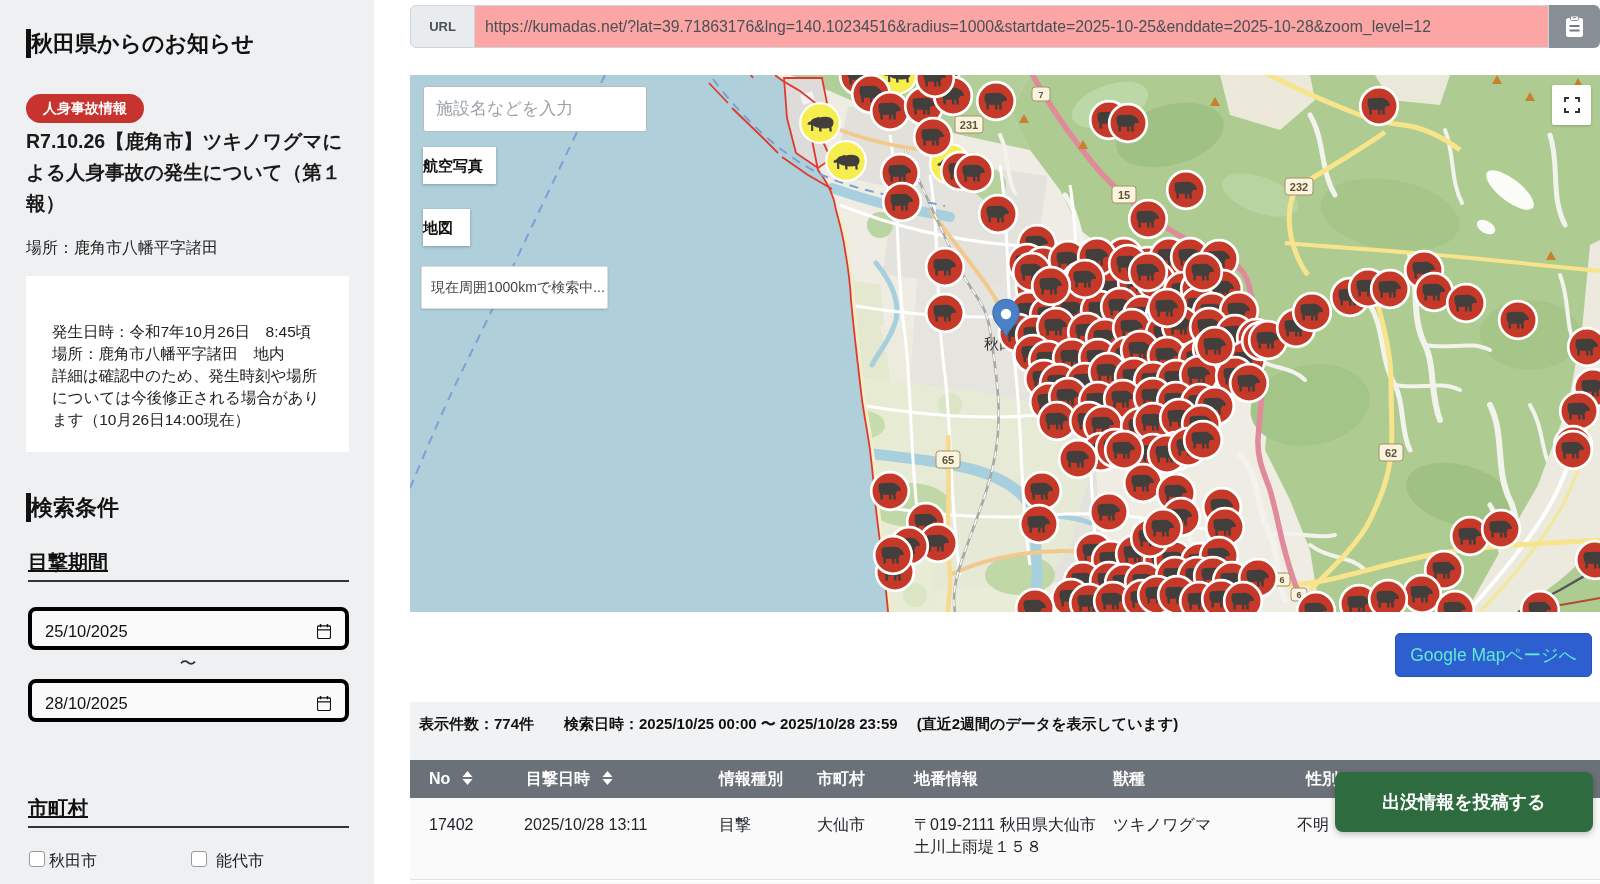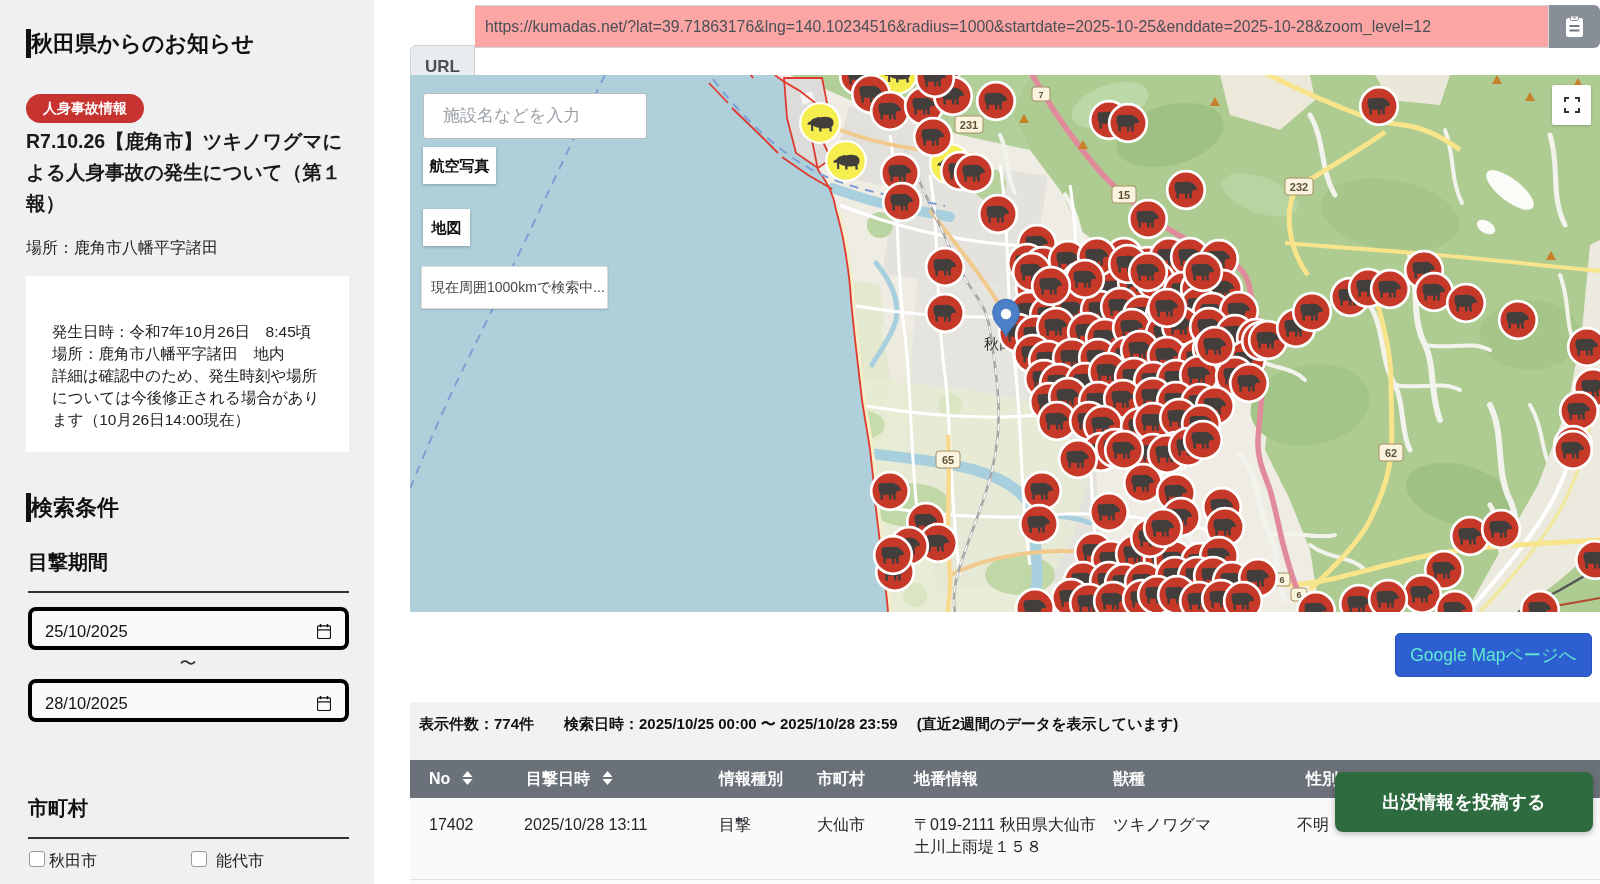--- a/index.html
+++ b/index.html
@@ -11,43 +11,43 @@
 .sb-h{position:absolute;left:26px;font-weight:bold;font-size:22px;color:#111;
   border-left:5px solid #111;padding-left:0;line-height:29px;}
 .pill{position:absolute;left:26px;top:86px;height:29px;background:#c73430;color:#fff;
   font-size:14px;font-weight:bold;border-radius:15px;padding:0 17px;line-height:29px;margin-top:8px;}
 .title{position:absolute;left:26px;top:126px;width:322px;font-size:19.5px;font-weight:bold;
   line-height:31px;color:#1a1a1a;}
 .place{position:absolute;left:26px;top:238px;font-size:16px;color:#222;}
 .notice{position:absolute;left:26px;top:276px;width:323px;height:176px;background:#fff;}
 .notice p{position:absolute;left:26px;top:45px;width:275px;font-size:15.5px;line-height:22px;color:#222;}
 .subh{position:absolute;left:28px;width:321px;font-size:20px;font-weight:bold;color:#111;
-  border-bottom:2px solid #333;padding-bottom:15px;}
+  border-bottom:2px solid #333;padding-bottom:4px;text-decoration:underline;}
 .dinput{position:absolute;left:28px;width:321px;height:43px;background:#fafafb;
   border:4px solid #000000;border-radius:8px;font-size:16.5px;color:#111;line-height:41px;
   padding-left:13px;}
 .cal{position:absolute;right:14px;top:13px;width:14px;height:15px;}
 .wave{position:absolute;left:176px;top:652px;font-size:17px;color:#333;width:24px;text-align:center;}
 .cb{position:absolute;width:16px;height:16px;background:#fff;border:1px solid #999;border-radius:3px;}
 .cbl{position:absolute;font-size:16px;color:#222;}
 
 .urlbar{position:absolute;left:410px;top:5px;width:1190px;height:43px;}
 .url-label{position:absolute;left:0;top:0;width:65px;height:43px;background:#e9ecef;
   border:1px solid #ced4da;border-radius:6px 0 0 6px;color:#495057;font-weight:bold;
-  font-size:17px;text-align:center;line-height:41px;margin-top:40px;}
+  font-size:13px;text-align:center;line-height:41px;}
 .url-input{position:absolute;left:65px;top:0;width:1074px;height:43px;background:#fca5a5;
   border:1px solid #ced4da;border-left:none;font-size:15.8px;color:#4a5056;
   line-height:41px;padding-left:10px;white-space:nowrap;overflow:hidden;}
 .url-btn{position:absolute;left:1139px;top:0;width:51px;height:43px;background:#878e95;
   border-radius:0 6px 6px 0;}
 .mapwrap{position:absolute;left:410px;top:75px;width:1190px;height:537px;overflow:hidden;}
 .ctl{position:absolute;background:#fff;font-family:"Liberation Sans",sans-serif;}
-.searchbox{left:13px;top:18px;width:224px;height:46px;border:1px solid #bbb;border-radius:3px;
-  color:#9aa0a6;font-size:17px;line-height:44px;padding-left:19px;}
-.mbtn{font-weight:bold;font-size:15px;color:#111;text-align:center;
+.searchbox{left:13px;top:11px;width:224px;height:46px;border:1px solid #bbb;border-radius:3px;
+  color:#9aa0a6;font-size:17px;line-height:44px;padding-left:12px;}
+.mbtn{font-weight:bold;font-size:15px;color:#111;
   box-shadow:0 1px 3px rgba(0,0,0,.25);}
 .b1{left:13px;top:72px;width:73px;height:37px;line-height:37px;}
 .b2{left:13px;top:134px;width:47px;height:37px;line-height:37px;}
 .stat{left:11px;top:191px;width:187px;height:43px;border:1px solid #ddd;border-radius:2px;
   color:#444;font-size:14px;line-height:41px;padding-left:9px;white-space:nowrap;overflow:hidden;box-shadow:0 1px 2px rgba(0,0,0,.15);}
 .fsbtn{position:absolute;left:1142px;top:10px;width:39px;height:40px;background:#fff;border-radius:2px;
   box-shadow:0 1px 3px rgba(0,0,0,.2);}
 .gbtn{position:absolute;left:1395px;top:633px;width:197px;height:44px;background:#2d5fd0;
   border:1px solid #2653b8;border-radius:5px;color:#5eead4;font-size:17.5px;text-align:center;
   line-height:42px;white-space:nowrap;}

